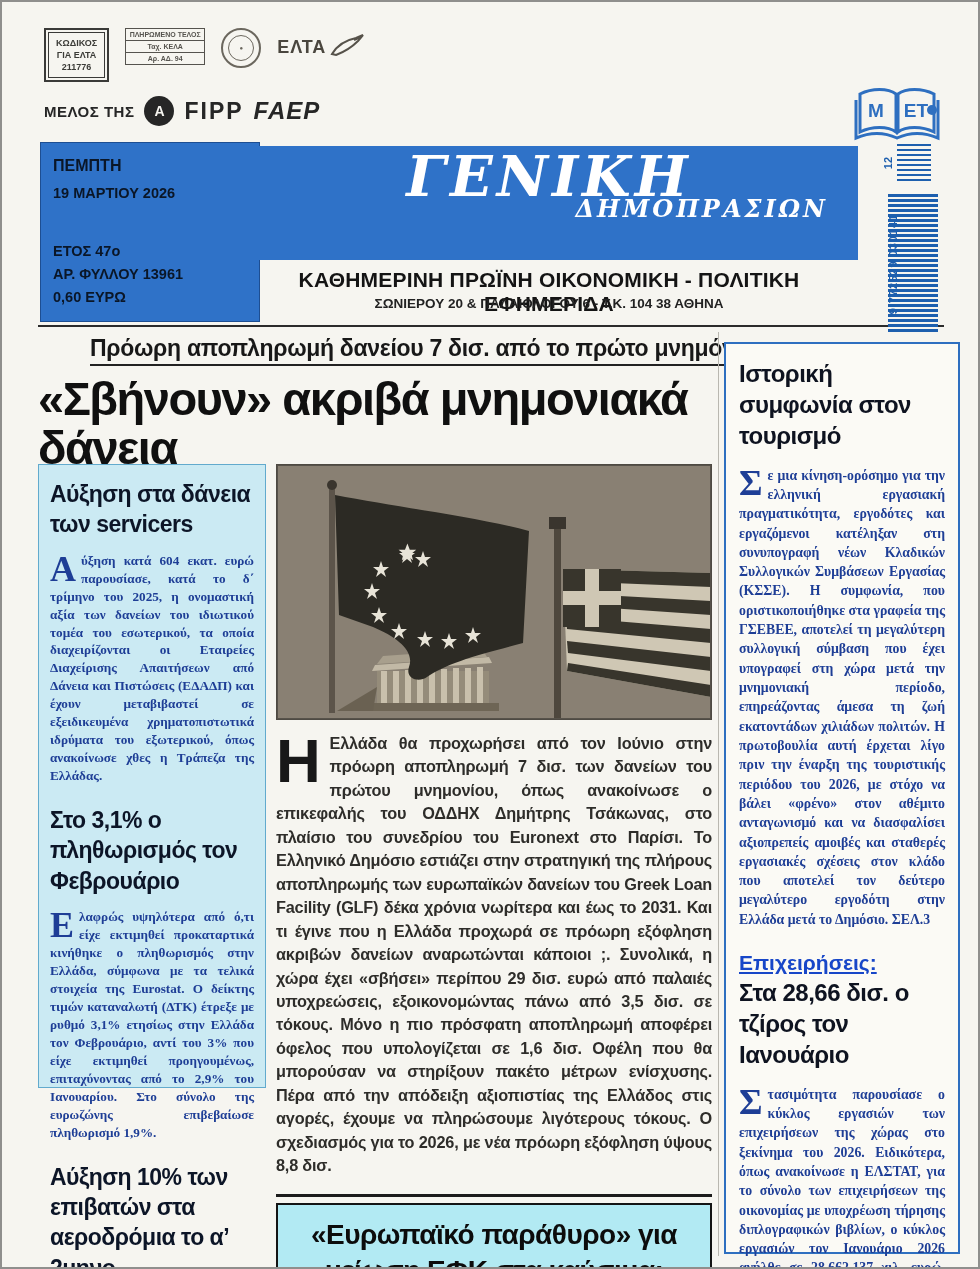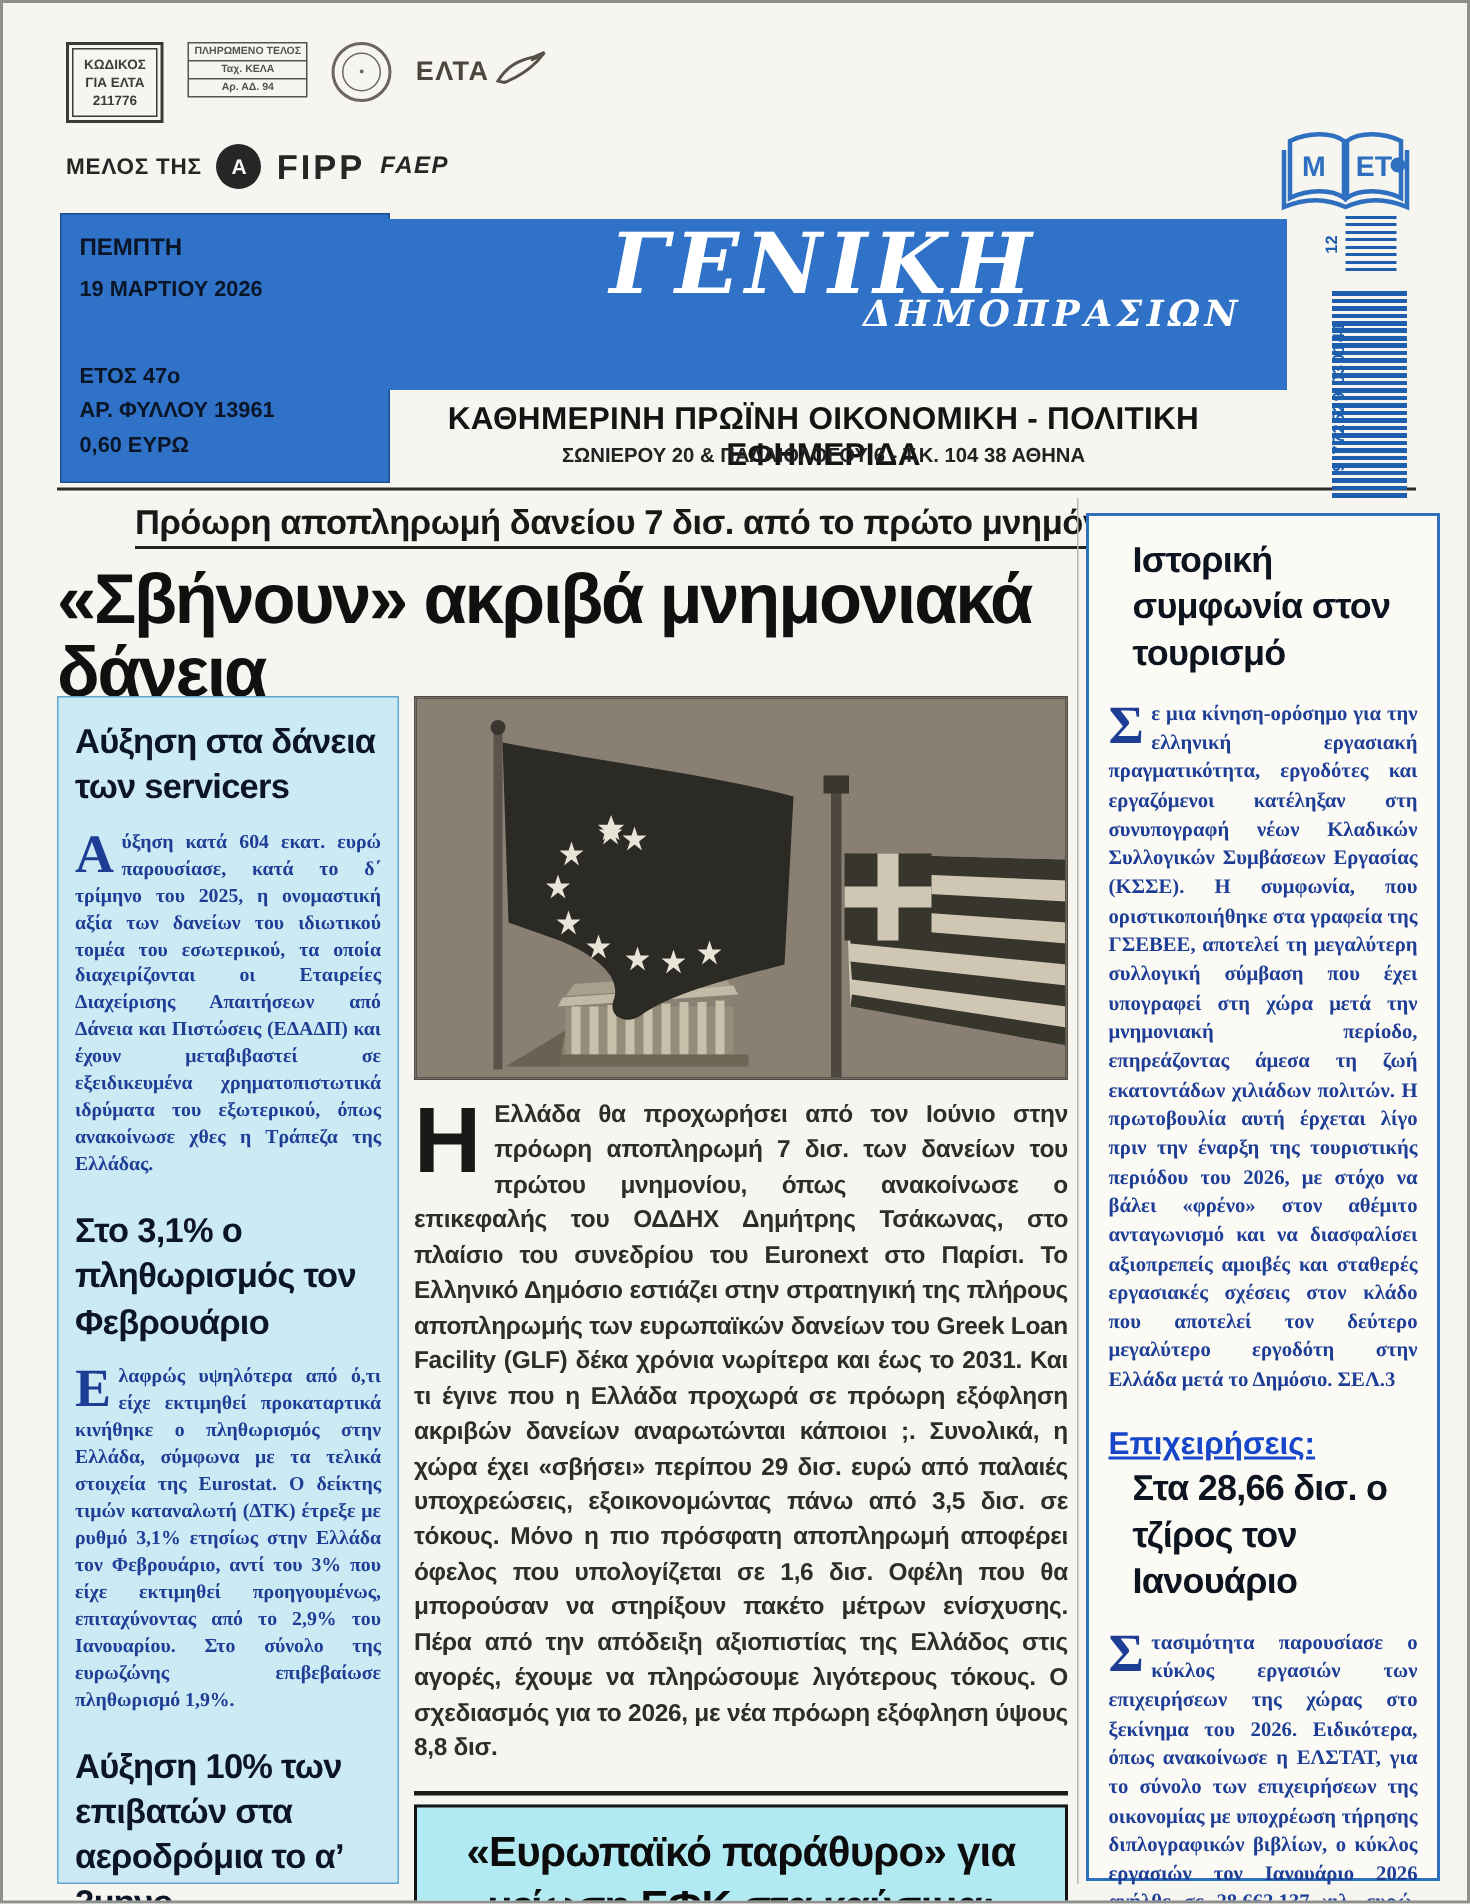--- a/index.html
+++ b/index.html
@@ -20,21 +20,21 @@
   .stamp2 div:last-child { border-bottom:none; }
   .round-stamp { width:36px; height:36px; border-radius:50%; border:2px solid #6b675e; display:flex; align-items:center; justify-content:center; }
   .round-stamp .inner-c { width:24px; height:24px; border-radius:50%; border:1px solid #6b675e; display:flex; align-items:center; justify-content:center; font-size:6px; font-weight:700; color:#6b675e; }
   .elta-mark { display:flex; align-items:center; gap:4px; margin-top:6px; }
   .elta-mark .elta-word { font-size:18px; font-weight:700; color:#4a463e; letter-spacing:1px; }
   
   .member-row { position:absolute; left:42px; top:94px; display:flex; align-items:center; gap:10px; }
   .member-label { font-size:15px; font-weight:700; color:#262626; letter-spacing:0.5px; }
   .assoc-circle { width:30px; height:30px; border-radius:50%; background:#262626; color:#f6f5f0; display:flex; align-items:center; justify-content:center; font-size:14px; font-weight:700; }
   .fipp { font-size:23px; font-weight:700; letter-spacing:2px; color:#262626; }
-  .faep { font-size:16px; font-weight:700; font-style:italic; color:#262626; letter-spacing:1px; }
+  .faep { font-size:24px; font-weight:700; font-style:italic; color:#262626; letter-spacing:1px; }
   
   .met-logo { position:absolute; left:852px; top:84px; }
   
   .info-box { position:absolute; left:38px; top:140px; width:220px; height:180px;
     background:#2f72c8; border:1px solid #1d4e92; box-sizing:border-box; padding:14px 12px; color:#0a1627; }
   .info-box .w { font-size:16px; font-weight:700; margin-bottom:10px; }
   .info-box .d { font-size:14.5px; font-weight:700; margin-bottom:42px; }
   .info-box .l { font-size:14.5px; font-weight:700; margin-bottom:7px; }
   .title-box { position:absolute; left:238px; top:144px; width:618px; height:114px;
     background:#2f72c8; box-sizing:border-box; padding-top:2px; }
@@ -56,38 +56,38 @@
   .big-bars { position:absolute; left:14px; top:0; width:50px; height:140px;
     background:repeating-linear-gradient(to bottom,#1d5fae 0 3px,transparent 3px 5px); }
   .issn { position:absolute; left:-46px; top:64px; width:130px; transform:rotate(-90deg);
     font-size:11px; color:#1d5fae; font-weight:700; letter-spacing:1px; text-align:center; }
   
   .kicker { position:absolute; left:88px; top:333px; font-size:23px; font-weight:700;
     color:#181818; border-bottom:2px solid #222; padding-bottom:2px; letter-spacing:-0.3px; }
   .headline { position:absolute; left:36px; top:372px; width:678px; font-size:47px;
     font-weight:700; color:#101010; letter-spacing:-1.5px; line-height:1.05; }
   
-  .left-col { position:absolute; left:36px; top:462px; width:228px; height:792px;
+  .left-col { position:absolute; left:36px; top:462px; width:228px; height:624px;
     background:#cbeaf3; border:1px solid #62aacd; box-sizing:border-box; padding:12px 11px; }
   .col-article h3 { margin:2px 0 12px; font-size:23px; line-height:1.32; color:#0c1527; letter-spacing:-0.5px; }
   .serifbody { font-family:"Liberation Serif", serif; color:#1e3e96; font-weight:700; text-align:justify; }
   .col-article .bodytext { font-size:13.2px; line-height:1.36; margin:0 0 20px; }
   .dropcap { float:left; font-weight:700; }
   .dc-col { font-size:36px; line-height:0.78; padding:3px 5px 0 0; font-family:"Liberation Serif", serif; }
   .center-col { position:absolute; left:274px; top:462px; width:436px; }
   .photo-frame { border:1px solid #4e4a43; line-height:0; }
   .lead-body { margin-top:12px; font-size:16.3px; line-height:1.44; color:#2e2d2a;
     font-weight:700; text-align:justify; letter-spacing:-0.2px; }
   .dc-lead { font-size:62px; line-height:0.75; padding:6px 9px 0 0; color:#181818; font-family:"Liberation Sans", sans-serif; }
   .heavy-rule { height:3px; background:#1b1b1b; margin-top:14px; }
   .cyan-box { margin-top:6px; background:#b2eaf3; border:2px solid #141414; padding:10px 14px 12px; box-sizing:border-box; }
   .cyan-box h2 { margin:2px 0 10px; text-align:center; font-size:28px; line-height:1.3; color:#0c0c0c; letter-spacing:-0.5px; }
   .right-col { position:absolute; left:722px; top:340px; width:236px; height:912px;
     background:#fbfaf5; border:2px solid #2e6fc0; box-sizing:border-box; padding:12px 13px; }
-  .right-col h3 { margin:2px 16px 14px; font-size:24px; line-height:1.3; color:#0e1320; letter-spacing:-0.5px; }
+  .right-col h3 { margin:2px 0 14px; font-size:24px; line-height:1.3; color:#0e1320; letter-spacing:-0.5px; }
   .right-col .bodytext { font-size:13.8px; line-height:1.4; margin:0 0 18px; }
   .biz-kicker { display:inline-block; font-size:21px; font-weight:700; color:#1746c8;
     text-decoration:underline; margin:4px 0 0; }
   .vert-sep { position:absolute; left:716px; top:330px; width:1px; height:924px; background:#b9b7b0; }
 </style>
 </head>
 <body>
 
 <div class="page">
 

